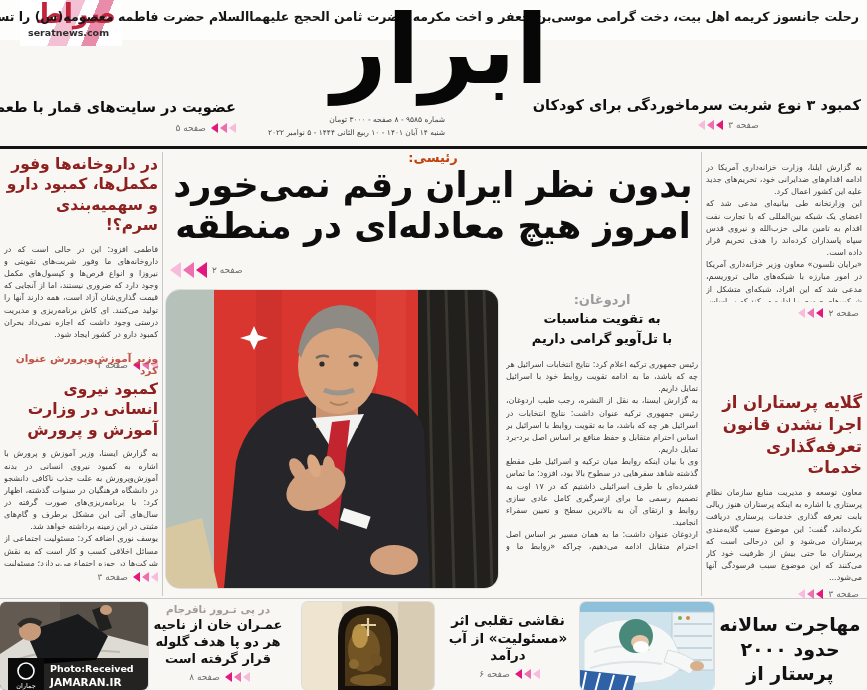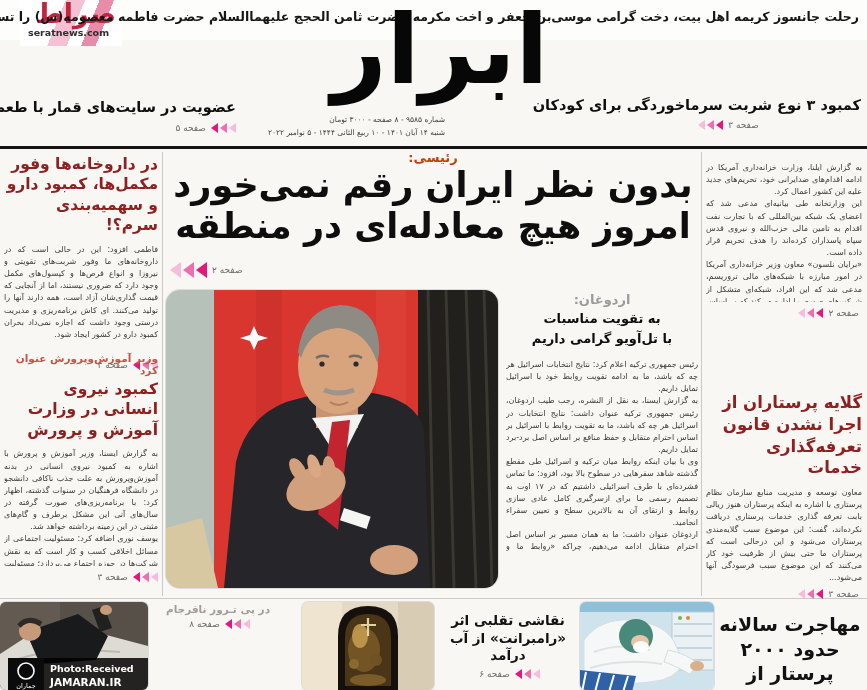--- a/index.html
+++ b/index.html
@@ -229,20 +229,21 @@
       <rect x="8" y="56" width="140" height="34" fill="#000000" opacity="0.84"></rect>
       <rect x="8" y="56" width="36" height="34" fill="#0b0b0b"></rect>
       <circle cx="26" cy="69" r="8" stroke="#ffffff" stroke-width="1.6" fill="none"></circle>
       <text x="26" y="86" font-size="6.5" fill="#ffffff" text-anchor="middle">جماران</text>
       <text x="50" y="70" font-size="9.5" font-weight="bold" fill="#ffffff">Photo:Received</text>
       <text x="50" y="84" font-size="10.5" font-weight="bold" fill="#ffffff">JAMARAN.IR</text>
     </svg>
   </div>
   <div class="btext bt1">
     <div class="b-kicker">در پی تـرور نافرجام</div>
+    <div class="b-hl">عمـران خان از ناحیه هر دو پا هدف گلوله قرار گرفته است</div>
     <div class="pref center">
       <span class="tri t3"></span>
       <span class="tri t2"></span>
       <span class="tri t1"></span>
       <span class="plabel">صفحه ۸</span>
     </div>
   </div>
 
   <div class="bphoto bp2">
     <svg width="132" height="90" viewBox="0 0 132 90">
@@ -253,21 +254,21 @@
       <path d="M43,36 Q43,12 66,12 Q89,12 89,36 L89,84 L43,84 Z" fill="#4a3517"></path>
       <ellipse cx="62" cy="48" rx="16" ry="22" fill="#7a5a28" opacity="0.85"></ellipse>
       <ellipse cx="58" cy="34" rx="8" ry="12" fill="#c8a050" opacity="0.85"></ellipse>
       <path d="M66,16 L66,34 M59,23 L74,23" stroke="#e2d2a2" stroke-width="2.2"></path>
       <circle cx="52" cy="62" r="5" fill="#8a6a30"></circle>
         <circle cx="74" cy="58" r="6" fill="#6e5224"></circle>
       <ellipse cx="66" cy="78" rx="18" ry="6" fill="#8f6c32" opacity="0.7"></ellipse>
     </svg>
   </div>
   <div class="btext bt2">
-    <div class="b-hl" style="font-size:13.5px;">نقاشی تقلبی اثر «رامبرانت» از آب درآمد</div>
+    <div class="b-hl" style="font-size:13.5px;">نقاشی تقلبی اثر «مسئولیت» از آب درآمد</div>
     <div class="pref center">
       <span class="tri t3"></span>
       <span class="tri t2"></span>
       <span class="tri t1"></span>
       <span class="plabel">صفحه ۶</span>
     </div>
   </div>
 
   <div class="bphoto bp3">
     <svg width="134" height="90" viewBox="0 0 134 90">

